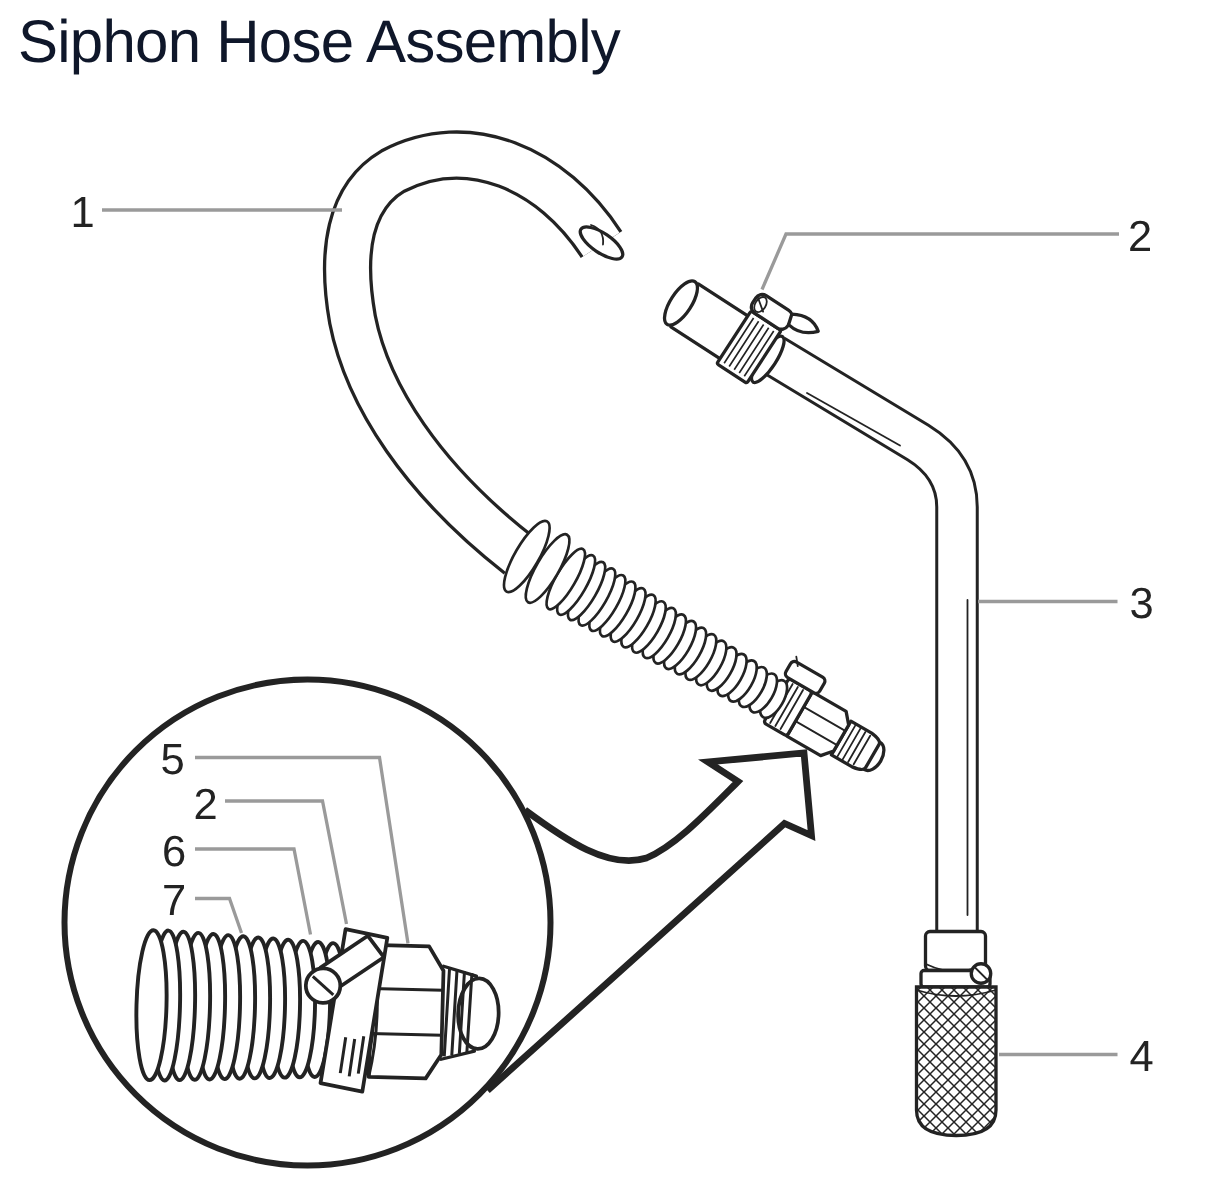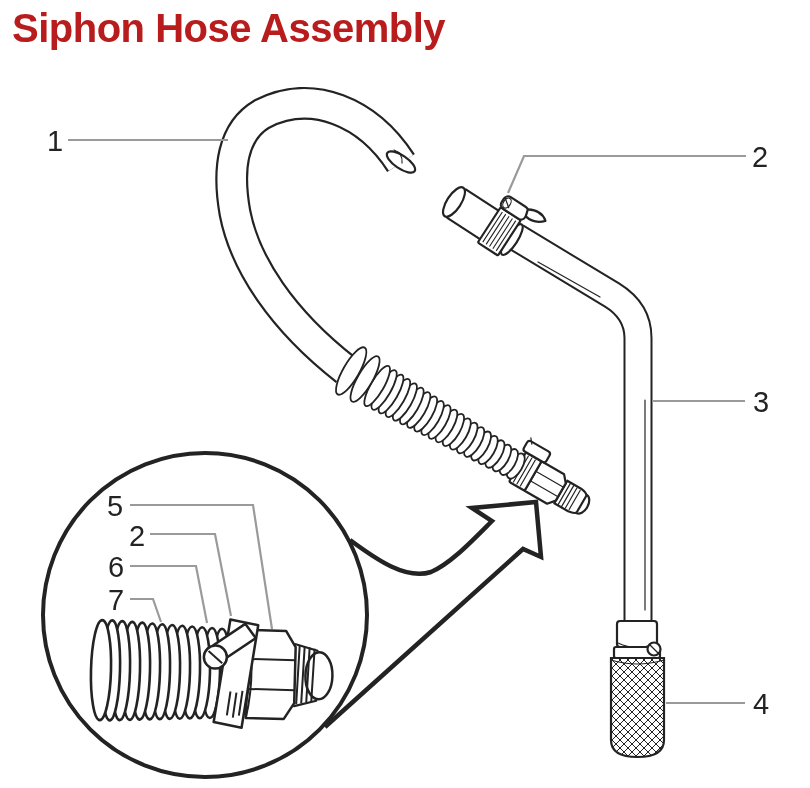--- a/index.html
+++ b/index.html
@@ -1,19 +1,19 @@
 <!DOCTYPE html>
 <html><head>
 <meta charset="utf-8">
 <style>
   html,body{margin:0;padding:0;background:#fff;}
   body{width:810px;height:788px;position:relative;overflow:hidden;
        font-family:"Liberation Sans", sans-serif;}
   .page-title{position:absolute;left:12px;top:6px;margin:0;
-       font-size:40px;font-weight:bold;letter-spacing:-0.5px;color:#b91c1c;
+       font-size:40px;font-weight:normal;letter-spacing:-0.5px;color:#0f172a;
        font-family:"Liberation Sans", sans-serif;line-height:1.1;}
   svg{position:absolute;left:0;top:0;}
   .ln   {stroke:#232323;fill:none;stroke-width:2.2;stroke-linecap:round;}
   .thin {stroke:#232323;fill:none;stroke-width:1.2;stroke-linecap:round;}
   .shape{stroke:#232323;fill:#ffffff;stroke-width:2.2;stroke-linejoin:round;}
   .shape25{stroke:#232323;fill:#ffffff;stroke-width:2.5;stroke-linejoin:round;}
   .ring {stroke:#232323;fill:#ffffff;stroke-width:1.8;}
   .iring{stroke:#232323;fill:#ffffff;stroke-width:2.6;}
   .leader{stroke:#9a9a9a;fill:none;stroke-width:2.2;}
   .num{font:29px "Liberation Sans", sans-serif;fill:#232323;text-anchor:middle;}

